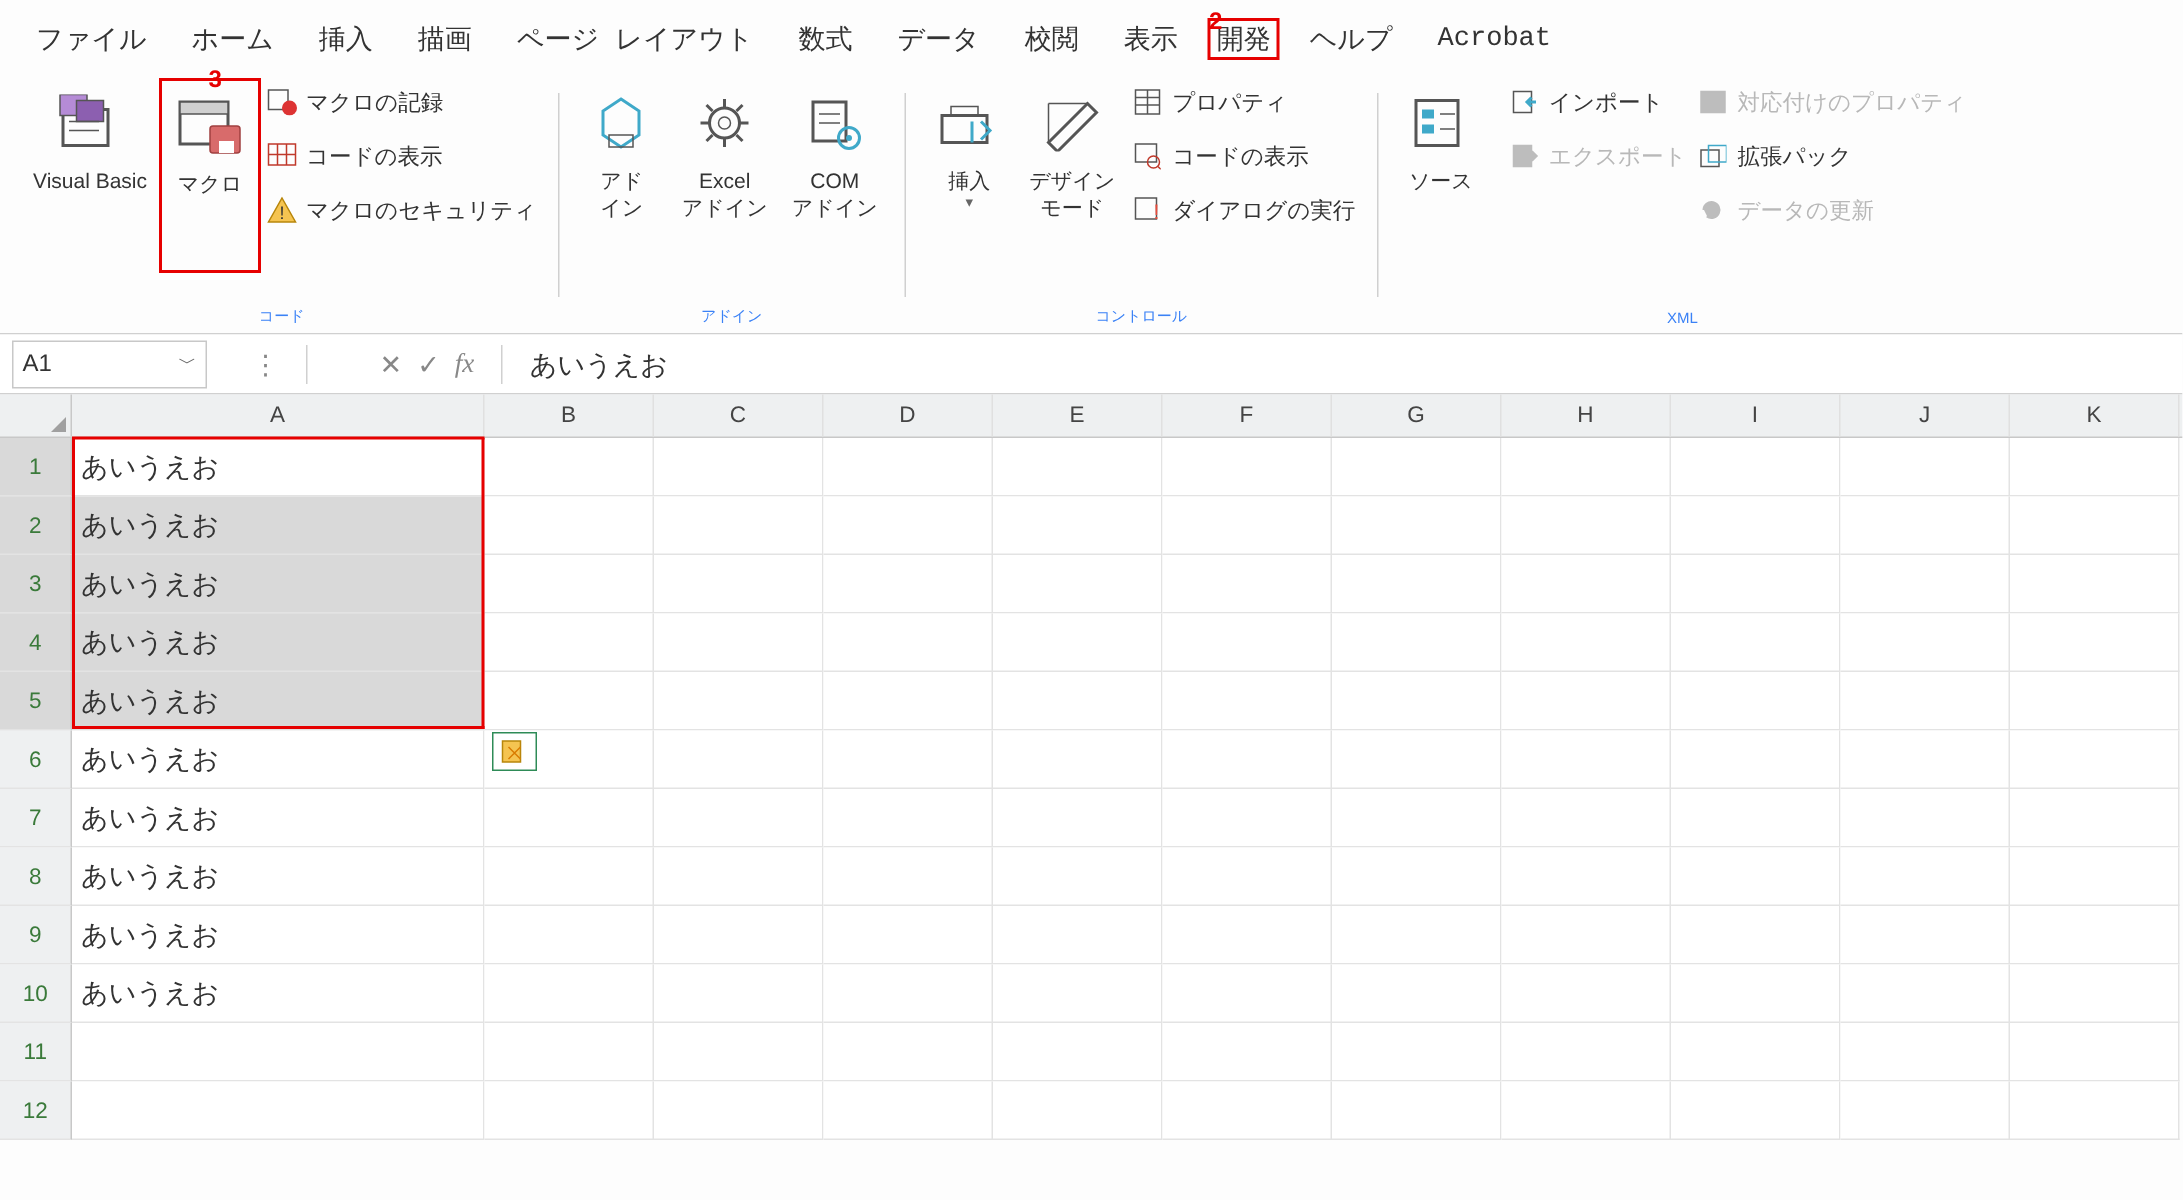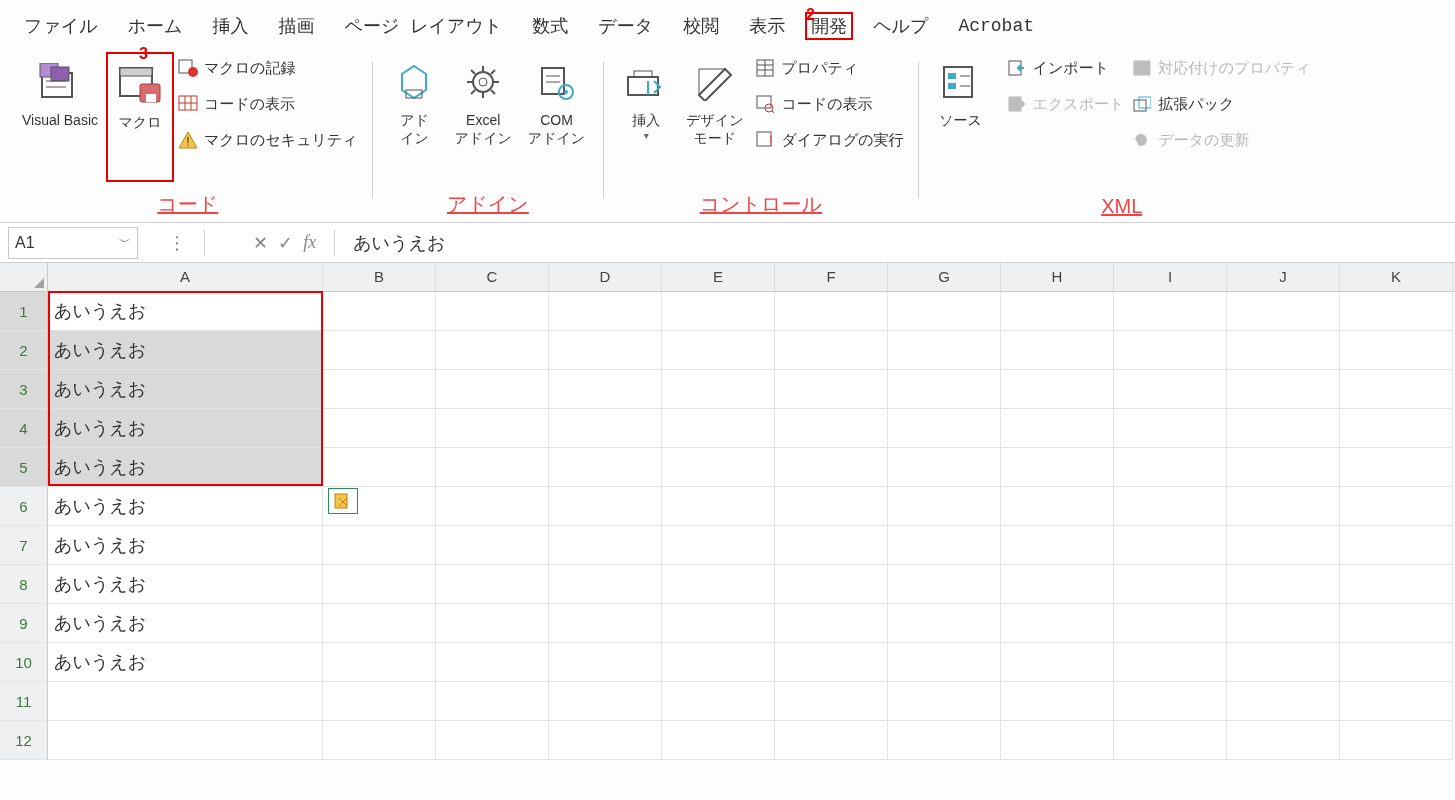--- a/index.html
+++ b/index.html
@@ -38,21 +38,21 @@
     display: flex;
     padding: 4px 8px 0 8px;
     height: 175px;
   }
   .group {
     display: flex; flex-direction: column; align-items: center;
     padding: 0 6px; position: relative;
   }
   .group-sep { width:1px; background:#d0d0d0; margin: 10px 4px 24px 4px;}
   .group-body { display:flex; align-items:flex-start; height:135px;}
-  .group-label { font-size:20px; color:#ef4444; margin-top:auto; padding-bottom:4px;text-decoration:underline;}
+  .group-label { font-size:10px; color:#3b82f6; margin-top:auto; padding-bottom:4px;}
   .bigbtn {
     display:flex; flex-direction:column; align-items:center; justify-content:flex-start;
     padding:6px 8px 0 8px; text-align:center; font-size:14px; line-height:1.25;
     cursor:pointer; height:130px;
   }
   .bigbtn .ic { width:48px; height:48px; margin-bottom:6px; display:flex;align-items:center;justify-content:center;}
   .macro-box { border:2px solid #e60000; }
   .small-list { display:flex; flex-direction:column; gap:16px; padding:6px 4px 0 4px;}
   .small-item { display:flex; align-items:center; gap:6px; font-size:15px; cursor:pointer;}
   .small-item .ic { width:20px; height:20px; display:flex;align-items:center;justify-content:center;}

